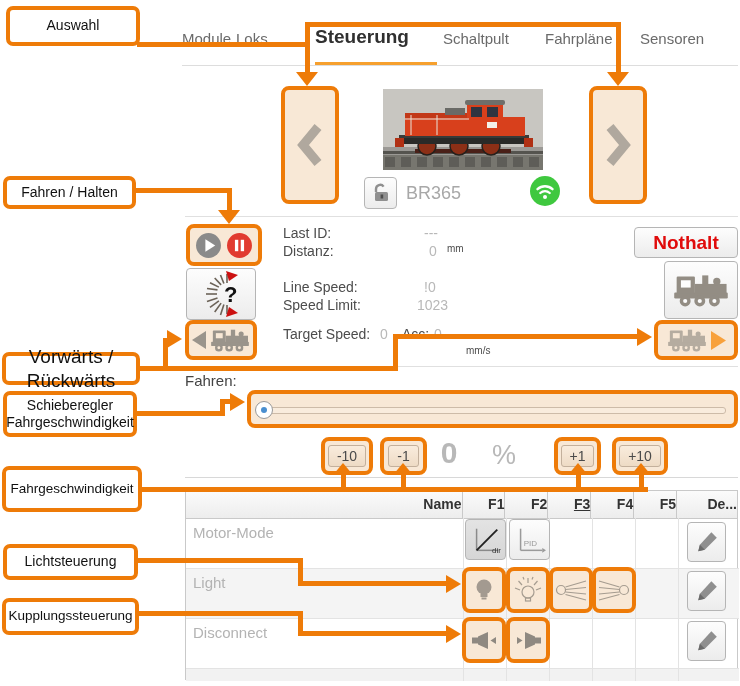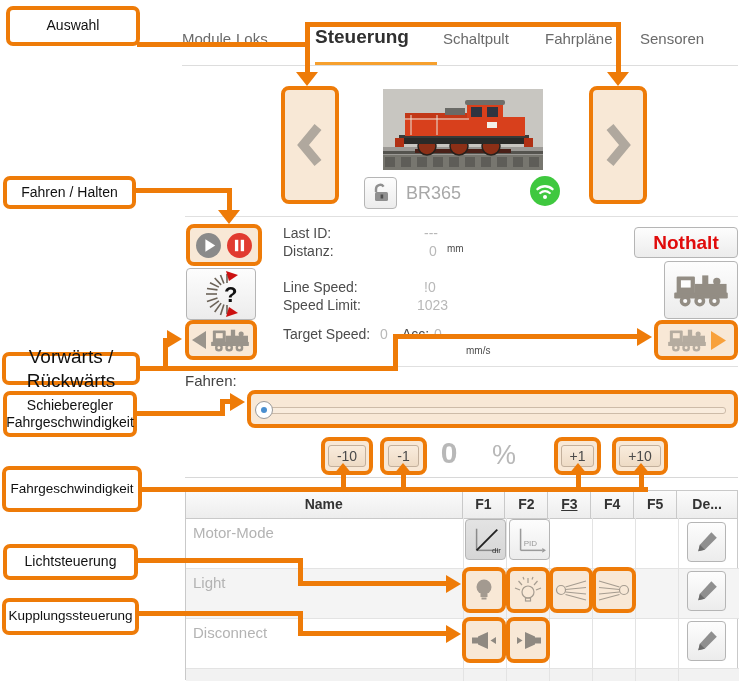--- a/index.html
+++ b/index.html
@@ -29,21 +29,21 @@
   .tab{font-size:15px;color:#6a6a6a;z-index:2;}
   .tab.active{font-size:19px;font-weight:bold;color:#303030;}
   
   .lbl{font-size:14px;color:#4c4c4c;z-index:2;}
   .val{font-size:14px;color:#b8b8b8;z-index:2;}
   .unit{font-size:10px;color:#4c4c4c;z-index:2;}
   
   #ftable{border:1px solid #c9c9c9;z-index:1;background:#fff;}
   .thead{display:flex;height:27px;line-height:26px;background:linear-gradient(#fbfbfb,#ededed);
          border-bottom:1px solid #c9c9c9;font-weight:bold;font-size:14px;color:#333;}
-  .th{border-right:1px solid #c9c9c9;text-align:center;box-sizing:border-box;}
+  .th{border-right:1px solid #c9c9c9;text-align:right;box-sizing:border-box;}
   .th:last-child{border-right:none;}
   .rowname{position:absolute;font-size:15px;color:#b3b3b3;z-index:2;}
   .colsep{position:absolute;width:1px;background:#e3e3e3;z-index:1;}
   .rowsep{position:absolute;height:1px;background:#e3e3e3;z-index:1;}
   .dirlab{position:absolute;font-size:8px;color:#333;z-index:3;}
   svg{display:block;}
 </style>
 </head>
 <body>
 

